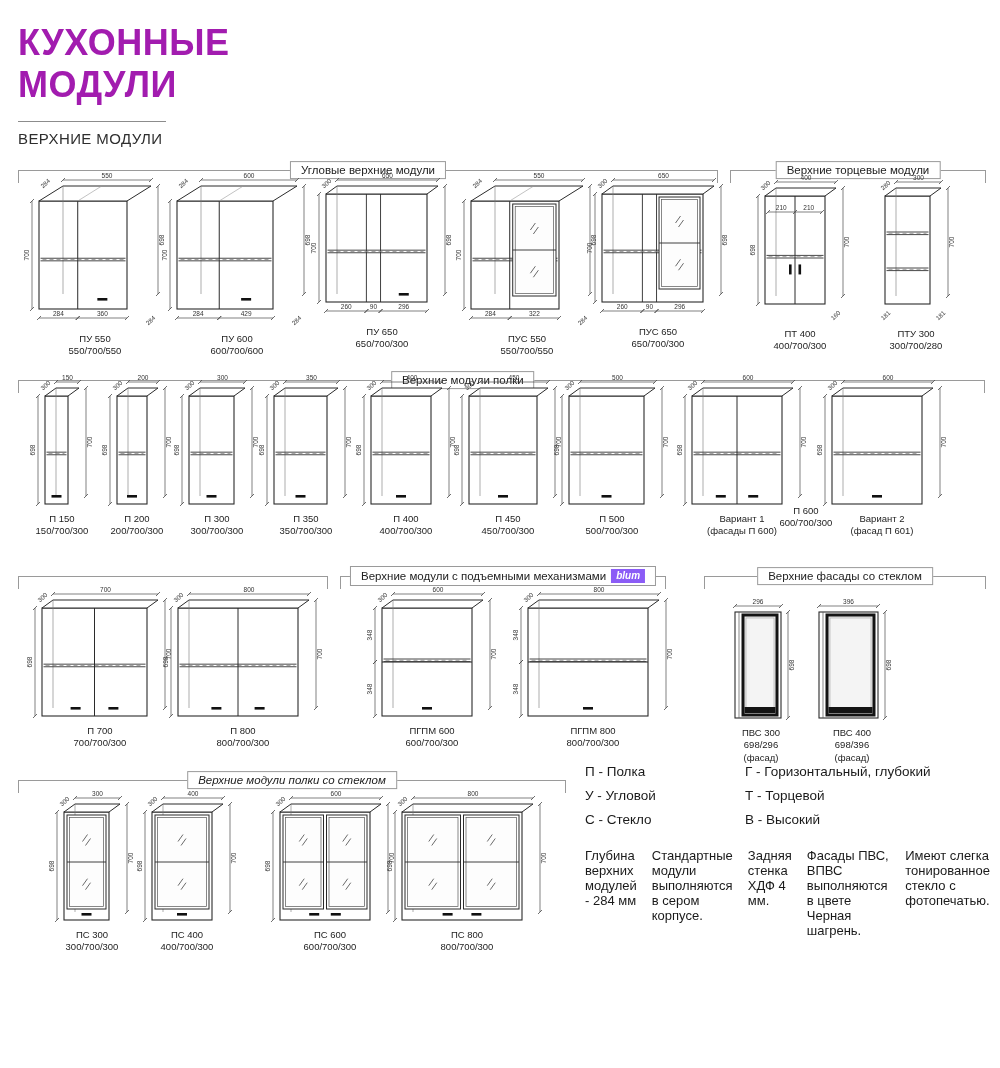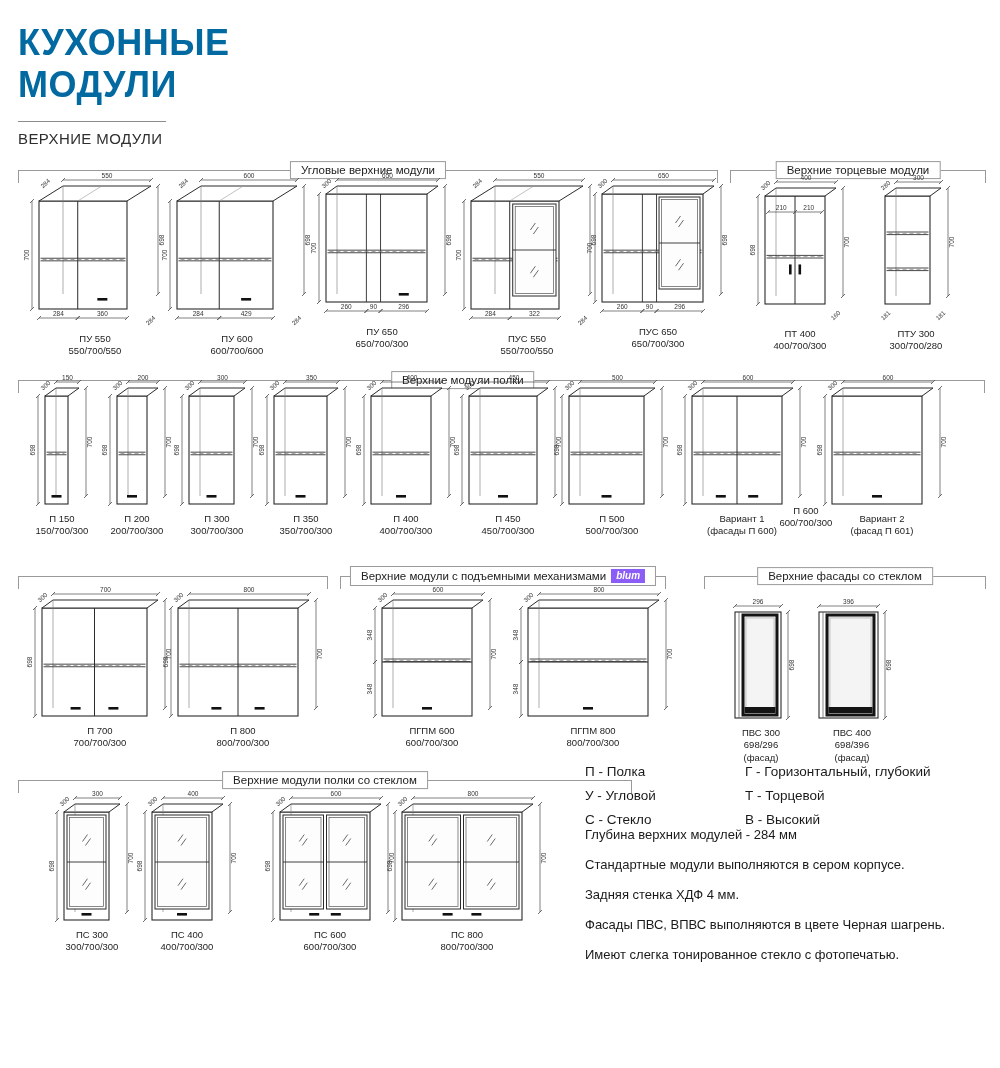--- a/index.html
+++ b/index.html
@@ -1,38 +1,38 @@
 <!DOCTYPE html>
 <html><head>
 <meta charset="utf-8">
 <style>
   html,body{margin:0;padding:0;background:#fff;}
   body{width:1000px;height:1068px;position:relative;overflow:hidden;
        font-family:"Liberation Sans",sans-serif;color:#1a1a1a;}
   .abs{position:absolute;}
-  #page-title{left:18px;top:22px;font-size:36px;font-weight:800;line-height:1.16;color:#0369a1;letter-spacing:.5px;}
+  #page-title{left:18px;top:22px;font-size:36px;font-weight:800;line-height:1.16;color:#a21caf;letter-spacing:.5px;}
   #title-rule{left:18px;top:121px;width:148px;height:1px;background:#8c8c8c;}
   #page-subtitle{left:18px;top:130px;font-size:15px;color:#2e2e2e;letter-spacing:.4px;}
   .bracket{position:absolute;border-top:1px solid #9a9a9a;height:14px;}
   .bracket::before,.bracket::after{content:"";position:absolute;top:-1px;width:1px;height:13px;background:#9a9a9a;}
   .bracket::before{left:0;} .bracket::after{right:0;}
   .slabel{position:absolute;left:50%;top:0;transform:translate(-50%,-55%);background:#fff;
           border:1px solid #9a9a9a;padding:2px 10px;font-size:11.5px;color:#222;white-space:nowrap;
           display:flex;align-items:center;gap:5px;text-align:right;}
   .blum{background:#8b5cf6;color:#fff;font-weight:bold;font-style:italic;font-size:10px;
         padding:0 5px;line-height:14px;border-radius:0;display:inline-block;}
   .module{position:absolute;text-align:center;}
   .module svg{display:block;margin:0 auto;}
   .caption{font-size:9.5px;line-height:1.3;color:#1c1c1c;white-space:nowrap;margin-top:2px;}
   .caption-only{position:absolute;text-align:center;font-size:9.5px;line-height:1.3;color:#1c1c1c;white-space:nowrap;}
   #blum-vert{left:462px;top:608px;width:90px;transform:rotate(-90deg) translate(-40px,-40px);
              transform-origin:50% 50%;font-size:9px;font-weight:bold;color:#222;text-align:center;white-space:nowrap;}
   #legend{left:585px;top:764px;width:405px;}
   .legend-grid{display:grid;grid-template-columns:160px 1fr;row-gap:9px;font-size:13.5px;color:#1a1a1a;}
-  #notes{display:flex;flex-direction:column;gap:15px;font-size:13px;color:#1a1a1a;}
+  #notes{margin-top:21px;display:flex;flex-direction:row;gap:15px;font-size:13px;color:#1a1a1a;}
 </style>
 </head>
 <body>
 
 <div class="abs" id="page-title">
   <div>КУХОННЫЕ</div>
   <div>МОДУЛИ</div>
 </div>
 <div class="abs" id="title-rule"></div>
 <div class="abs" id="page-subtitle">ВЕРХНИЕ МОДУЛИ</div>
@@ -57,21 +57,21 @@
   <span class="slabel">
       <span>Верхние модули с подъемными механизмами</span>
       <span class="blum">blum</span>
     </span>
 </div>
 <div class="bracket" style="left:704px;top:576px;width:282px;">
   <span class="slabel">
       <span>Верхние фасады со стеклом</span>
     </span>
 </div>
-<div class="bracket" style="left:18px;top:780px;width:614px;">
+<div class="bracket" style="left:18px;top:780px;width:548px;font-style:italic;">
   <span class="slabel">
       <span>Верхние модули полки со стеклом</span>
     </span>
 </div>
 
 <div class="abs" id="blum-vert">Blum Aventos HF</div>
 
 <div id="modules-layer">
     <div class="module" style="left: 22px; top: 170px; width: 146px;">
       <svg width="146" height="161" viewBox="0 0 146 161">

